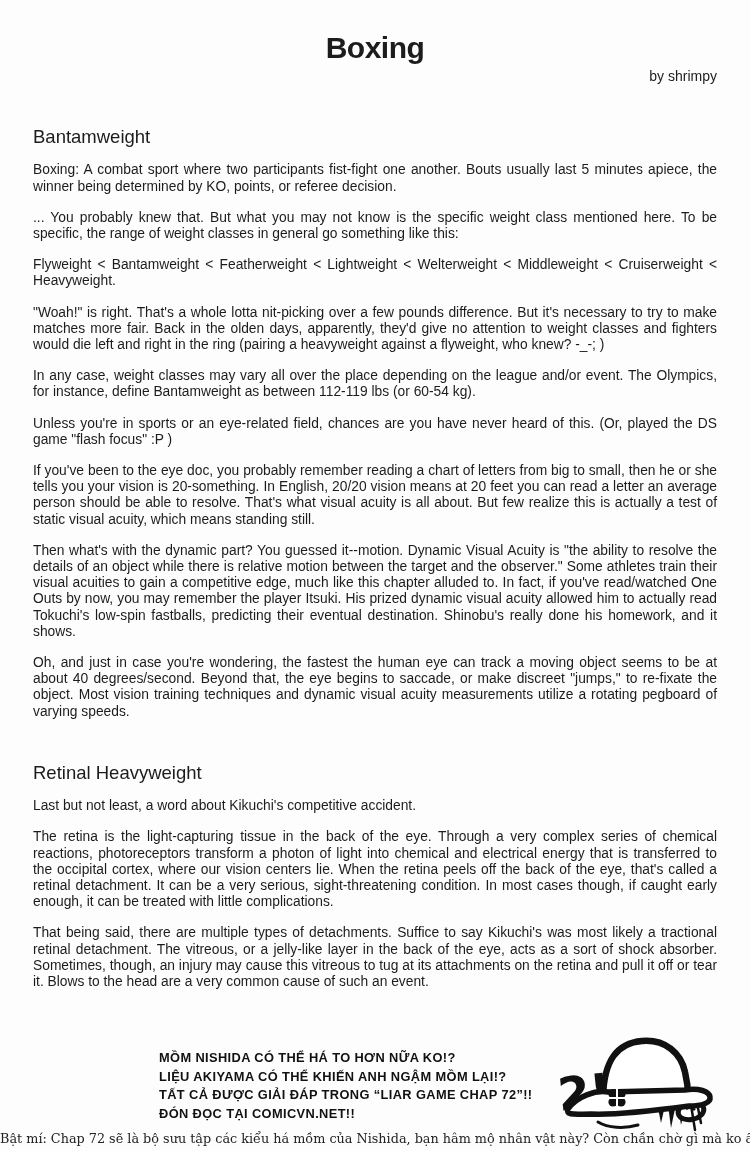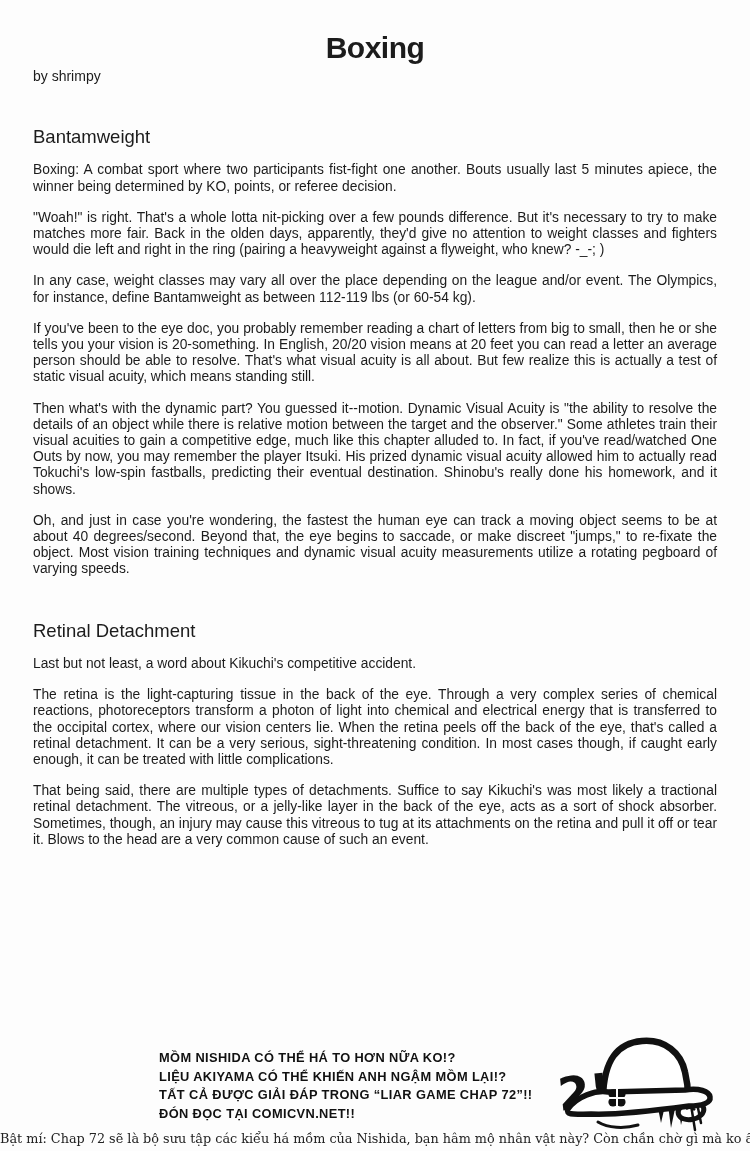--- a/index.html
+++ b/index.html
@@ -15,21 +15,21 @@
   .content {
     position:absolute; left:33px; top:0; width:684px;
   }
   .title {
     margin:33px 0 0 0;
     font-size:30px; font-weight:bold;
     text-align:center; line-height:1; letter-spacing:-0.5px;
   }
   .byline {
     margin:5px 0 0 0;
-    font-size:14px; text-align:left; line-height:1.15;
+    font-size:14px; text-align:right; line-height:1.15;
   }
   h2.section-heading {
     font-size:18.5px; font-weight:normal;
     margin:42px 0 0 0; line-height:1.15;
   }
   p.body-para {
     font-size:13.8px; line-height:16.2px;
     margin:15px 0 0 0;
     text-align:justify;
   }
@@ -58,32 +58,35 @@
 <div class="page">
 
   <div class="content">
 
     <h1 class="title">Boxing</h1>
     <div class="byline">by shrimpy</div>
 
     <section>
       <h2 class="section-heading">Bantamweight</h2>
       <p class="body-para">Boxing: A combat sport where two participants fist-fight one another. Bouts usually last 5 minutes apiece, the winner being determined by KO, points, or referee decision.</p>
+      <p class="body-para">... You probably knew that. But what you may not know is the specific weight class mentioned here. To be specific, the range of weight classes in general go something like this:</p>
+      <p class="body-para">Flyweight &lt; Bantamweight &lt; Featherweight &lt; Lightweight &lt; Welterweight &lt; Middleweight &lt; Cruiserweight &lt; Heavyweight.</p>
       <p class="body-para">"Woah!" is right. That's a whole lotta nit-picking over a few pounds difference. But it's necessary to try to make matches more fair. Back in the olden days, apparently, they'd give no attention to weight classes and fighters would die left and right in the ring (pairing a heavyweight against a flyweight, who knew? -_-; )</p>
       <p class="body-para">In any case, weight classes may vary all over the place depending on the league and/or event. The Olympics, for instance, define Bantamweight as between 112-119 lbs (or 60-54 kg).</p>
     </section>
 
     <section>
+      <p class="body-para">Unless you're in sports or an eye-related field, chances are you have never heard of this. (Or, played the DS game "flash focus" :P )</p>
       <p class="body-para">If you've been to the eye doc, you probably remember reading a chart of letters from big to small, then he or she tells you your vision is 20-something. In English, 20/20 vision means at 20 feet you can read a letter an average person should be able to resolve. That's what visual acuity is all about. But few realize this is actually a test of static visual acuity, which means standing still.</p>
       <p class="body-para">Then what's with the dynamic part? You guessed it--motion. Dynamic Visual Acuity is "the ability to resolve the details of an object while there is relative motion between the target and the observer." Some athletes train their visual acuities to gain a competitive edge, much like this chapter alluded to. In fact, if you've read/watched One Outs by now, you may remember the player Itsuki. His prized dynamic visual acuity allowed him to actually read Tokuchi's low-spin fastballs, predicting their eventual destination. Shinobu's really done his homework, and it shows.</p>
       <p class="body-para">Oh, and just in case you're wondering, the fastest the human eye can track a moving object seems to be at about 40 degrees/second. Beyond that, the eye begins to saccade, or make discreet "jumps," to re-fixate the object. Most vision training techniques and dynamic visual acuity measurements utilize a rotating pegboard of varying speeds.</p>
     </section>
 
     <section>
-      <h2 class="section-heading">Retinal Detachment</h2>
+      <h2 class="section-heading">Retinal Heavyweight</h2>
       <p class="body-para">Last but not least, a word about Kikuchi's competitive accident.</p>
       <p class="body-para">The retina is the light-capturing tissue in the back of the eye. Through a very complex series of chemical reactions, photoreceptors transform a photon of light into chemical and electrical energy that is transferred to the occipital cortex, where our vision centers lie. When the retina peels off the back of the eye, that's called a retinal detachment. It can be a very serious, sight-threatening condition. In most cases though, if caught early enough, it can be treated with little complications.</p>
       <p class="body-para">That being said, there are multiple types of detachments. Suffice to say Kikuchi's was most likely a tractional retinal detachment. The vitreous, or a jelly-like layer in the back of the eye, acts as a sort of shock absorber. Sometimes, though, an injury may cause this vitreous to tug at its attachments on the retina and pull it off or tear it. Blows to the head are a very common cause of such an event.</p>
     </section>
 
   </div>
 
   <div class="promo">
     <div>MỒM NISHIDA CÓ THỂ HÁ TO HƠN NỮA KO!?</div>
     <div>LIỆU AKIYAMA CÓ THỂ KHIẾN ANH NGẬM MỒM LẠI!?</div>

